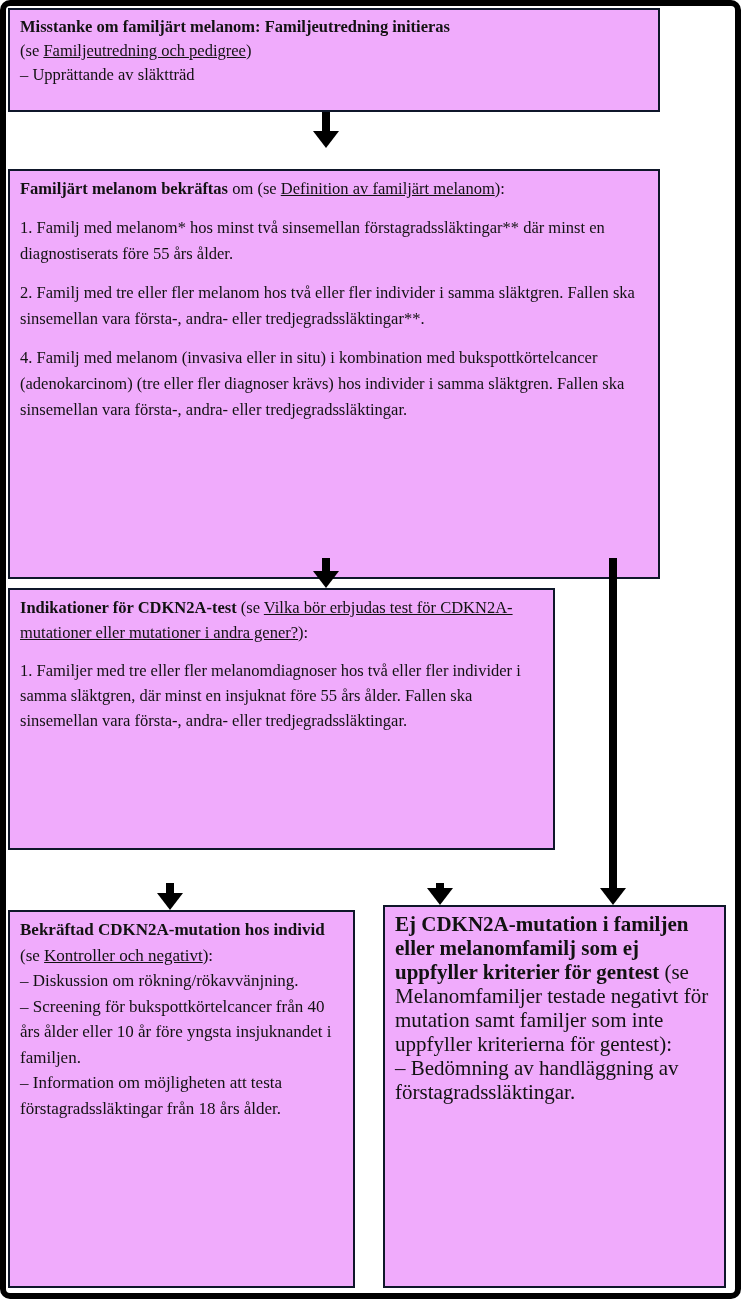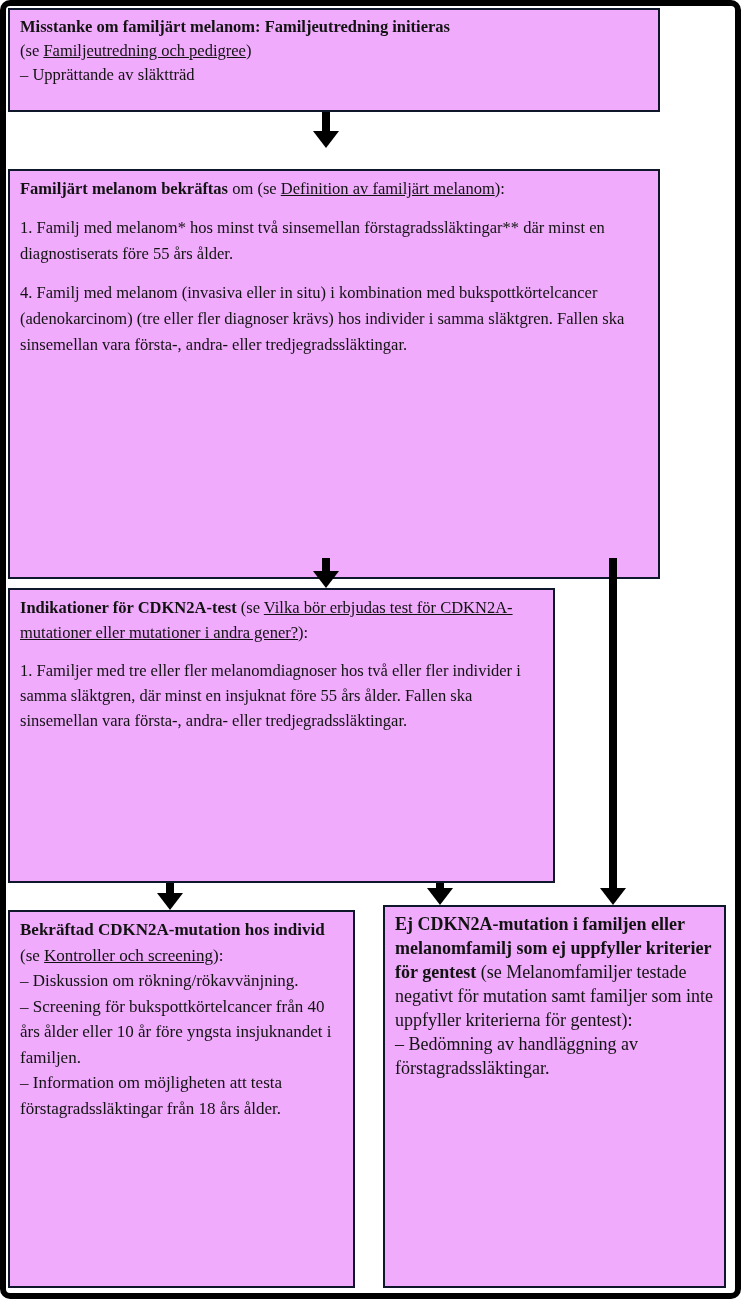--- a/index.html
+++ b/index.html
@@ -22,23 +22,23 @@
   }
   .fc-box {
     position: absolute;
     box-sizing: border-box;
     border: 2px solid #0f172a;
     background: #f0abfc;
     padding: 5px 10px;
   }
   .box1 { left: 8px;  top: 8px;    width: 652px; height: 104px; font-size: 16.5px; line-height: 24px; }
   .box2 { left: 8px;  top: 148px;  width: 652px; height: 410px; font-size: 16.5px; line-height: 26px; margin-top: 21px; }
-  .box3 { left: 8px;  top: 588px;  width: 547px; height: 295px; font-size: 16.5px; line-height: 25px; }
+  .box3 { left: 8px;  top: 588px;  width: 547px; height: 262px; font-size: 16.5px; line-height: 25px; }
   .box4 { left: 8px;  top: 910px;  width: 347px; height: 378px; font-size: 17px;   line-height: 25.5px; }
-  .box5 { left: 383px; top: 905px; width: 343px; height: 383px; font-size: 18px; line-height: 24px; }
+  .box5 { left: 383px; top: 905px; width: 343px; height: 383px; font-size: 21px; line-height: 24px; }
   .bold { font-weight: bold; }
   .link { text-decoration: underline; }
   .fc-box p { margin: 13px 0 0 0; }
   .fc-box .tight { margin: 0; }
   
   .shaft { position: absolute; width: 8px; background: #000000; }
   .head  { position: absolute; width: 0; height: 0;
            border-left: 13px solid transparent;
            border-right: 13px solid transparent;
            border-top: 17px solid #000000; }
@@ -63,20 +63,21 @@
     <div class="tight"><span>(se </span><span class="link">Familjeutredning och pedigree</span><span>)</span></div>
     <div class="tight">– Upprättande av släktträd</div>
   </div>
 
   <div class="shaft shaft-a"></div>
   <div class="head head-a"></div>
 
   <div class="fc-box box2">
     <div class="tight"><span class="bold">Familjärt melanom bekräftas</span><span> om (se </span><span class="link">Definition av familjärt melanom</span><span>):</span></div>
     <p>1. Familj med melanom* hos minst två sinsemellan förstagradssläktingar** där minst en diagnostiserats före 55 års ålder.</p>
+    <p>2. Familj med tre eller fler melanom hos två eller fler individer i samma släktgren. Fallen ska sinsemellan vara första-, andra- eller tredjegradssläktingar**.</p>
     <p>4. Familj med melanom (invasiva eller in situ) i kombination med bukspottkörtelcancer (adenokarcinom) (tre eller fler diagnoser krävs) hos individer i samma släktgren. Fallen ska sinsemellan vara första-, andra- eller tredjegradssläktingar.</p>
   </div>
 
   <div class="shaft shaft-b"></div>
   <div class="head head-b"></div>
 
   <div class="shaft shaft-c"></div>
   <div class="head head-c"></div>
 
   <div class="fc-box box3">
@@ -84,21 +85,21 @@
     <p>1. Familjer med tre eller fler melanomdiagnoser hos två eller fler individer i samma släktgren, där minst en insjuknat före 55 års ålder. Fallen ska sinsemellan vara första-, andra- eller tredjegradssläktingar.</p>
   </div>
 
   <div class="shaft shaft-d"></div>
   <div class="head head-d"></div>
 
   <div class="shaft shaft-e"></div>
   <div class="head head-e"></div>
 
   <div class="fc-box box4">
-    <div class="tight"><span class="bold">Bekräftad CDKN2A-mutation hos individ</span><span> (se </span><span class="link">Kontroller och screening</span><span>):</span></div>
+    <div class="tight"><span class="bold">Bekräftad CDKN2A-mutation hos individ</span><span> (se </span><span class="link">Kontroller och negativt</span><span>):</span></div>
     <div class="tight">– Diskussion om rökning/rökavvänjning.</div>
     <div class="tight">– Screening för bukspottkörtelcancer från 40 års ålder eller 10 år före yngsta insjuknandet i familjen.</div>
     <div class="tight">– Information om möjligheten att testa förstagradssläktingar från 18 års ålder.</div>
   </div>
 
   <div class="fc-box box5">
     <div class="tight"><span class="bold">Ej CDKN2A-mutation i familjen eller melanomfamilj som ej uppfyller kriterier för gentest</span><span> (se Melanomfamiljer testade negativt för mutation samt familjer som inte uppfyller kriterierna för gentest):</span></div>
     <div class="tight">– Bedömning av handläggning av förstagradssläktingar.</div>
   </div>
 

